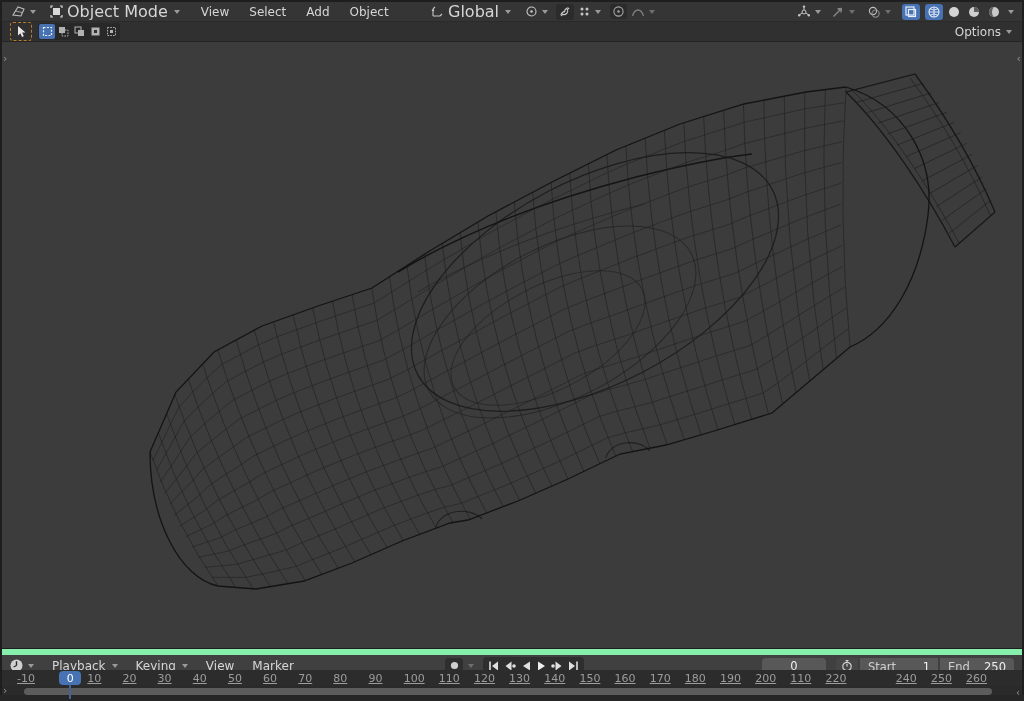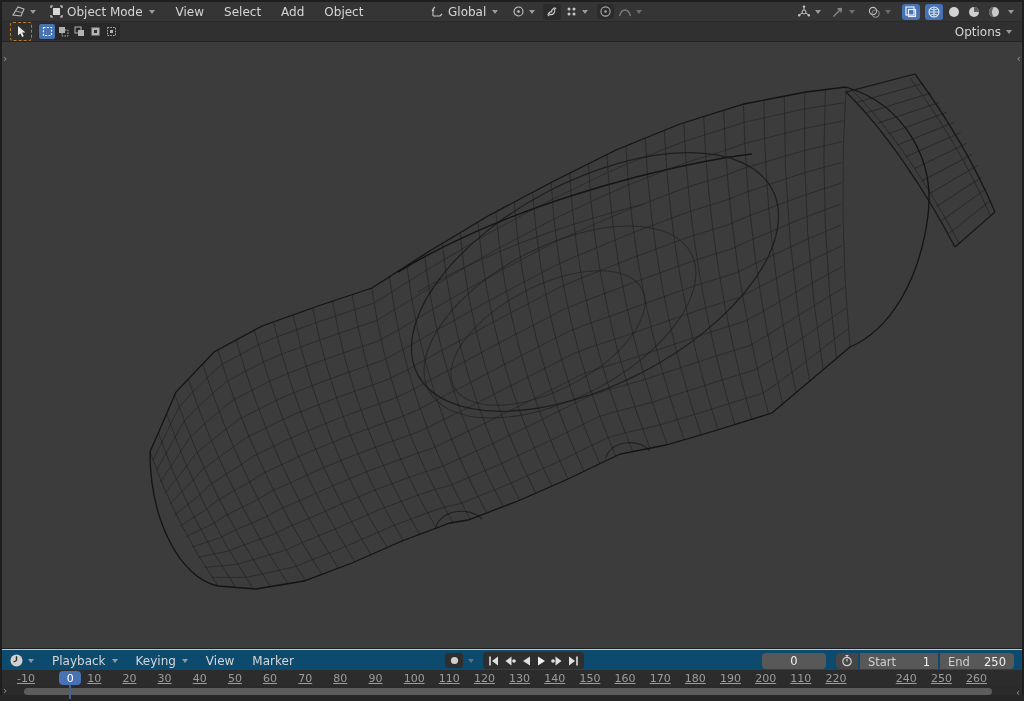--- a/index.html
+++ b/index.html
@@ -2,37 +2,37 @@
 <html><head>
 <meta charset="utf-8">
 <style>
   html,body{margin:0;padding:0;background:#1e1e1e;}
   .app{position:relative;width:1024px;height:701px;background:#1e1e1e;overflow:hidden;
        font-family:"DejaVu Sans",sans-serif;color:#d8d8d8;font-size:12px;-webkit-font-smoothing:antialiased;}
   .bar{position:absolute;left:2px;right:2px;display:flex;align-items:center;}
   .menubar{top:2px;height:19px;background:#353535;border-bottom:1px solid #2a2a2a;}
   .toolbar{top:22px;height:19px;background:#303030;border-bottom:1px solid #232323;text-decoration:underline;}
   .viewport{position:absolute;top:42px;left:2px;right:2px;height:606px;background:#3c3c3c;}
-  .tlheader{top:649px;height:21px;background:#0c4a6e;border-top:1px solid #86efac;}
+  .tlheader{top:649px;height:21px;background:#404040;border-top:6px solid #86efac;}
   .ruler{position:absolute;top:670px;left:2px;right:2px;height:16px;background:#2c2c2c;}
   .scrollrow{position:absolute;top:686px;left:2px;right:2px;height:13px;background:#2a2a2a;}
   .bottompad{position:absolute;top:695px;left:0;right:0;height:6px;background:#262626;}
   .cluster{display:flex;align-items:center;gap:2px;}
   .cluster.left{margin-left:7px;}
   .cluster.center{position:absolute;left:425px;}
   .cluster.right{position:absolute;right:8px;}
   .menu{padding:2px 9px;color:#d6d6d6;cursor:default;}
   .iconbtn{display:flex;align-items:center;gap:2px;background:none;border:none;padding:1px 2px;border-radius:3px;}
   .iconbtn.pressed{background:#2b2b2b;}
   .iconbtn.activeblue{background:#4772b3;}
   .caret{width:0;height:0;border-left:3.5px solid transparent;border-right:3.5px solid transparent;
          border-top:4px solid #9a9a9a;margin-left:2px;display:inline-block;}
   .caret.dim{border-top-color:#6e6e6e;}
   .dropbtn{display:flex;align-items:center;gap:4px;background:none;border:none;color:#d6d6d6;
-           font-family:inherit;font-size:12px;padding:1px 4px;border-radius:3px;}
+           font-family:inherit;font-size:16px;padding:1px 4px;border-radius:3px;}
   svg.i{display:block;}
   .toolactive{width:20px;height:17px;border:1px dashed #b87e2d;border-radius:3px;display:flex;
               align-items:center;justify-content:center;background:#303030;margin-left:8px;}
   .selgroup{display:flex;align-items:center;background:#282828;border-radius:3px;margin-left:6px;padding:1px;}
   .selbtn{width:16px;height:15px;display:flex;align-items:center;justify-content:center;border-radius:2px;}
   .selbtn.active{background:#4772b3;}
   .optright{position:absolute;right:10px;display:flex;align-items:center;gap:3px;color:#d6d6d6;}
   .edgearrow{position:absolute;color:#8f8f8f;font-size:11px;line-height:10px;user-select:none;}
   .tl-menu{padding:2px 8px;display:flex;align-items:center;gap:4px;color:#d6d6d6;}
   .transport{position:absolute;left:443px;top:2px;display:flex;align-items:center;gap:3px;}

